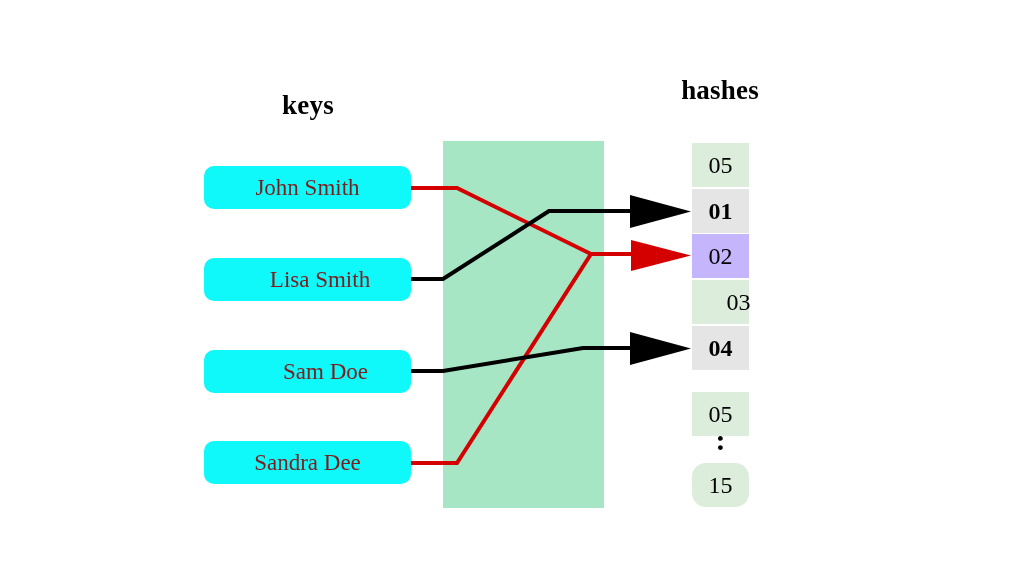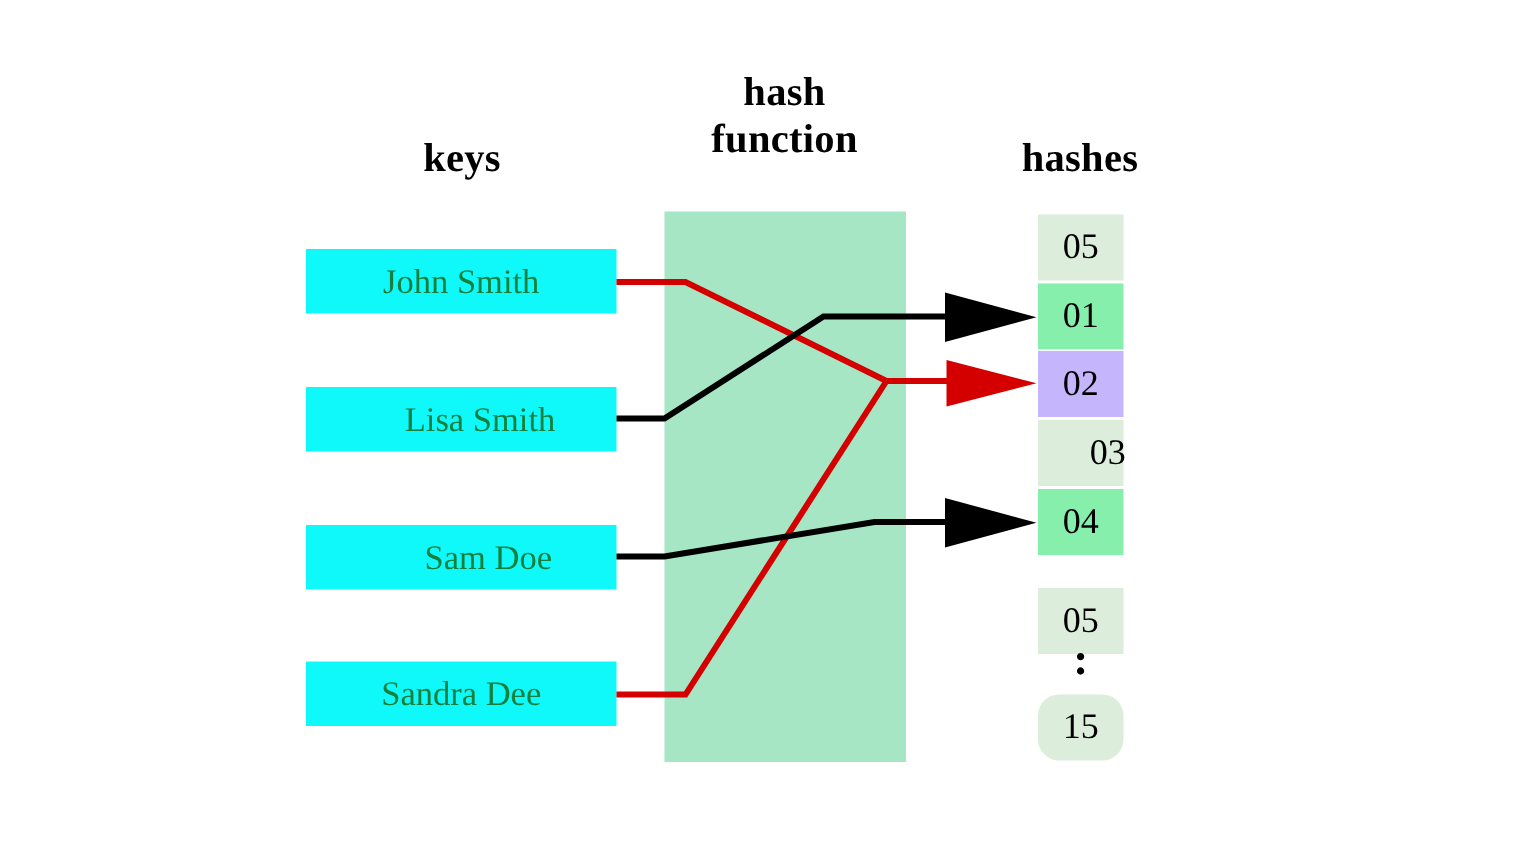--- a/index.html
+++ b/index.html
@@ -36,21 +36,21 @@
     font-size: 27px;
   }
   #heading-hashfunction {
     left: 423px;
     top: 46px;
     width: 200px;
     font-size: 27px;
   }
   #heading-hashes {
     left: 630px;
-    top: 90px;
+    top: 75px;
     width: 180px;
     font-size: 27px;
   }
 
   
   #hash-function-box {
     position: absolute;
     left: 443px;
     top: 141px;
     width: 161px;
@@ -58,47 +58,48 @@
     background: #a6e6c4;
   }
 
   
   .key-box {
     position: absolute;
     left: 204px;
     width: 207px;
     height: 43px;
     background: #0ff9fb;
-    color: #15803d;
+    color: #7f1d1d;
     font-size: 23px;
     display: flex;
     align-items: center;
     justify-content: center;
     box-sizing: border-box;
+    border-radius: 10px;
   }
   .key-box.k0 { top: 166px; }
   .key-box.k1 { top: 258px; padding-left: 25px; }
   .key-box.k2 { top: 350px; padding-left: 36px; }
   .key-box.k3 { top: 441px; }
 
   
   .hash-cell {
     position: absolute;
     left: 692px;
     width: 57px;
     height: 44px;
     display: flex;
     align-items: center;
     justify-content: center;
     font-size: 24px;
     color: #000000;
     box-sizing: border-box;
   }
   .hash-cell.green { background: #dceddc; }
-  .hash-cell.blue  { background: #86efac; }
+  .hash-cell.blue  { background: #e5e5e5; font-weight: bold; }
   .hash-cell.red   { background: #c4b5fd; }
 
   .hash-cell.h0 { top: 143px; }
   .hash-cell.h1 { top: 189px; }
   .hash-cell.h2 { top: 234px; }
   .hash-cell.h3 { top: 280px; padding-left: 36px; }
   .hash-cell.h4 { top: 326px; }
   .hash-cell.h5 { top: 392px; }
   .hash-cell.h6 { top: 463px; border-radius: 14px; }
 
@@ -127,22 +128,20 @@
     pointer-events: none;
   }
 </style>
 </head>
 <body>
 
 <div id="canvas">
 
   <div class="col-heading" id="heading-keys">keys</div>
 
-  <div class="col-heading" id="heading-hashfunction">hash
-function</div>
 
   <div class="col-heading" id="heading-hashes">hashes</div>
 
   <div id="hash-function-box"></div>
 
   <div class="key-box k0">John Smith</div>
   <div class="key-box k1">Lisa Smith</div>
   <div class="key-box k2">Sam Doe</div>
   <div class="key-box k3">Sandra Dee</div>
 

